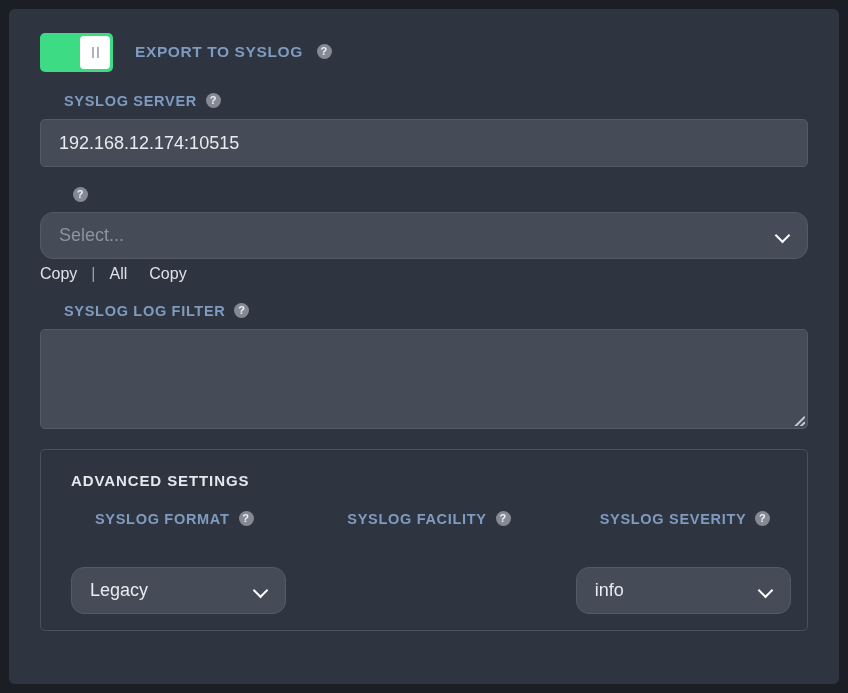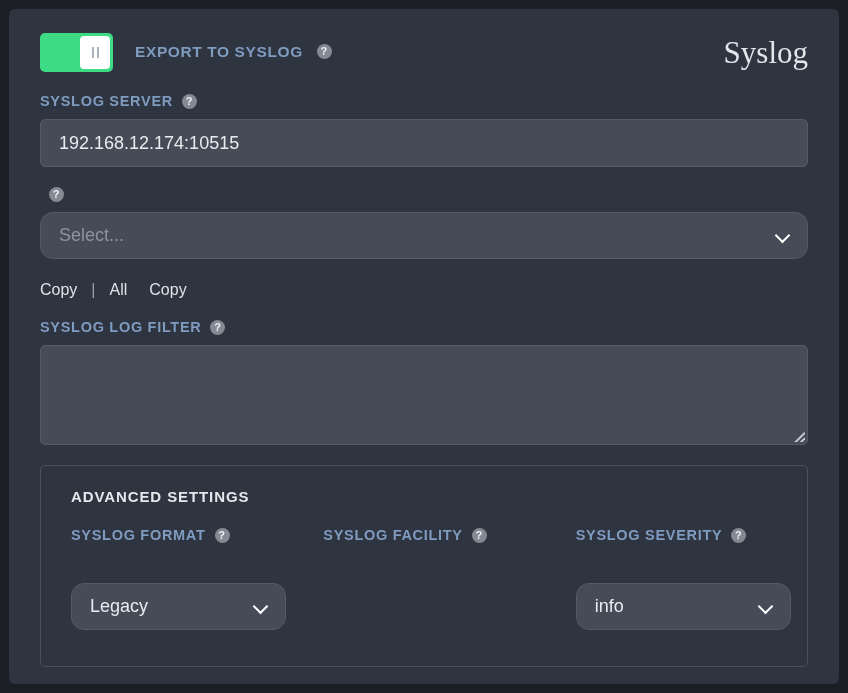--- a/index.html
+++ b/index.html
@@ -98,22 +98,23 @@
   .help span { position: relative; top: -0.5px; color: #edf0f3; }
 
   
   .field-label {
     color: #7f9bbf;
     font-size: 14.5px;
     font-weight: bold;
     letter-spacing: 0.7px;
     text-transform: uppercase;
     display: flex;
-    align-items: flex-end;
+    align-items: flex-start;
     margin-bottom: 10px;
+    margin-left: 24px;
   }
 
   
   .text-input,
   .select-box,
   .textarea-box {
     width: 100%;
     background: #454c57;
     border: 1px solid #545b66;
     border-radius: 5px;
@@ -183,38 +184,38 @@
   .resize-grip::before { width: 15px; right: -2px; bottom: 4px; }
   .resize-grip::after  { width: 8px;  right: -1px; bottom: 1px; }
 
   .field { margin-bottom: 20px; }
 
   
   .linkrow {
     display: flex;
     align-items: center;
     gap: 0;
-    margin-top: 22px;
+    margin-top: 6px;
     font-size: 16px;
     color: #dfe3e8;
   }
   .linkrow a {
     color: #dfe3e8;
     text-decoration: none;
     cursor: pointer;
   }
   .linkrow .sep { color: #9aa1aa; padding: 0 14px; }
   .linkrow .gap { width: 22px; }
 
   
   .advanced {
     margin-top: 10px;
     border: 1px solid #4a515c;
     border-radius: 5px;
-    padding: 22px 30px 36px 30px;
+    padding: 22px 30px 16px 30px;
   }
   .advanced-title {
     color: #e4e8ec;
     font-size: 15px;
     font-weight: bold;
     letter-spacing: 0.9px;
     text-transform: uppercase;
     margin-bottom: 22px;
   }
   .adv-cols { display: flex; gap: 51px; }
@@ -232,21 +233,20 @@
         <i></i>
         <i></i>
       </div>
     </div>
     <div class="header-label">
       <span>Export to Syslog</span>
       <span class="help">
           <span>?</span>
         </span>
     </div>
-    <div class="page-title">Syslog</div>
   </div>
 
   <div class="field">
     <div class="field-label">
       <span>Syslog Server</span>
       <span class="help">
           <span>?</span>
         </span>
     </div>
     <div class="text-input">

